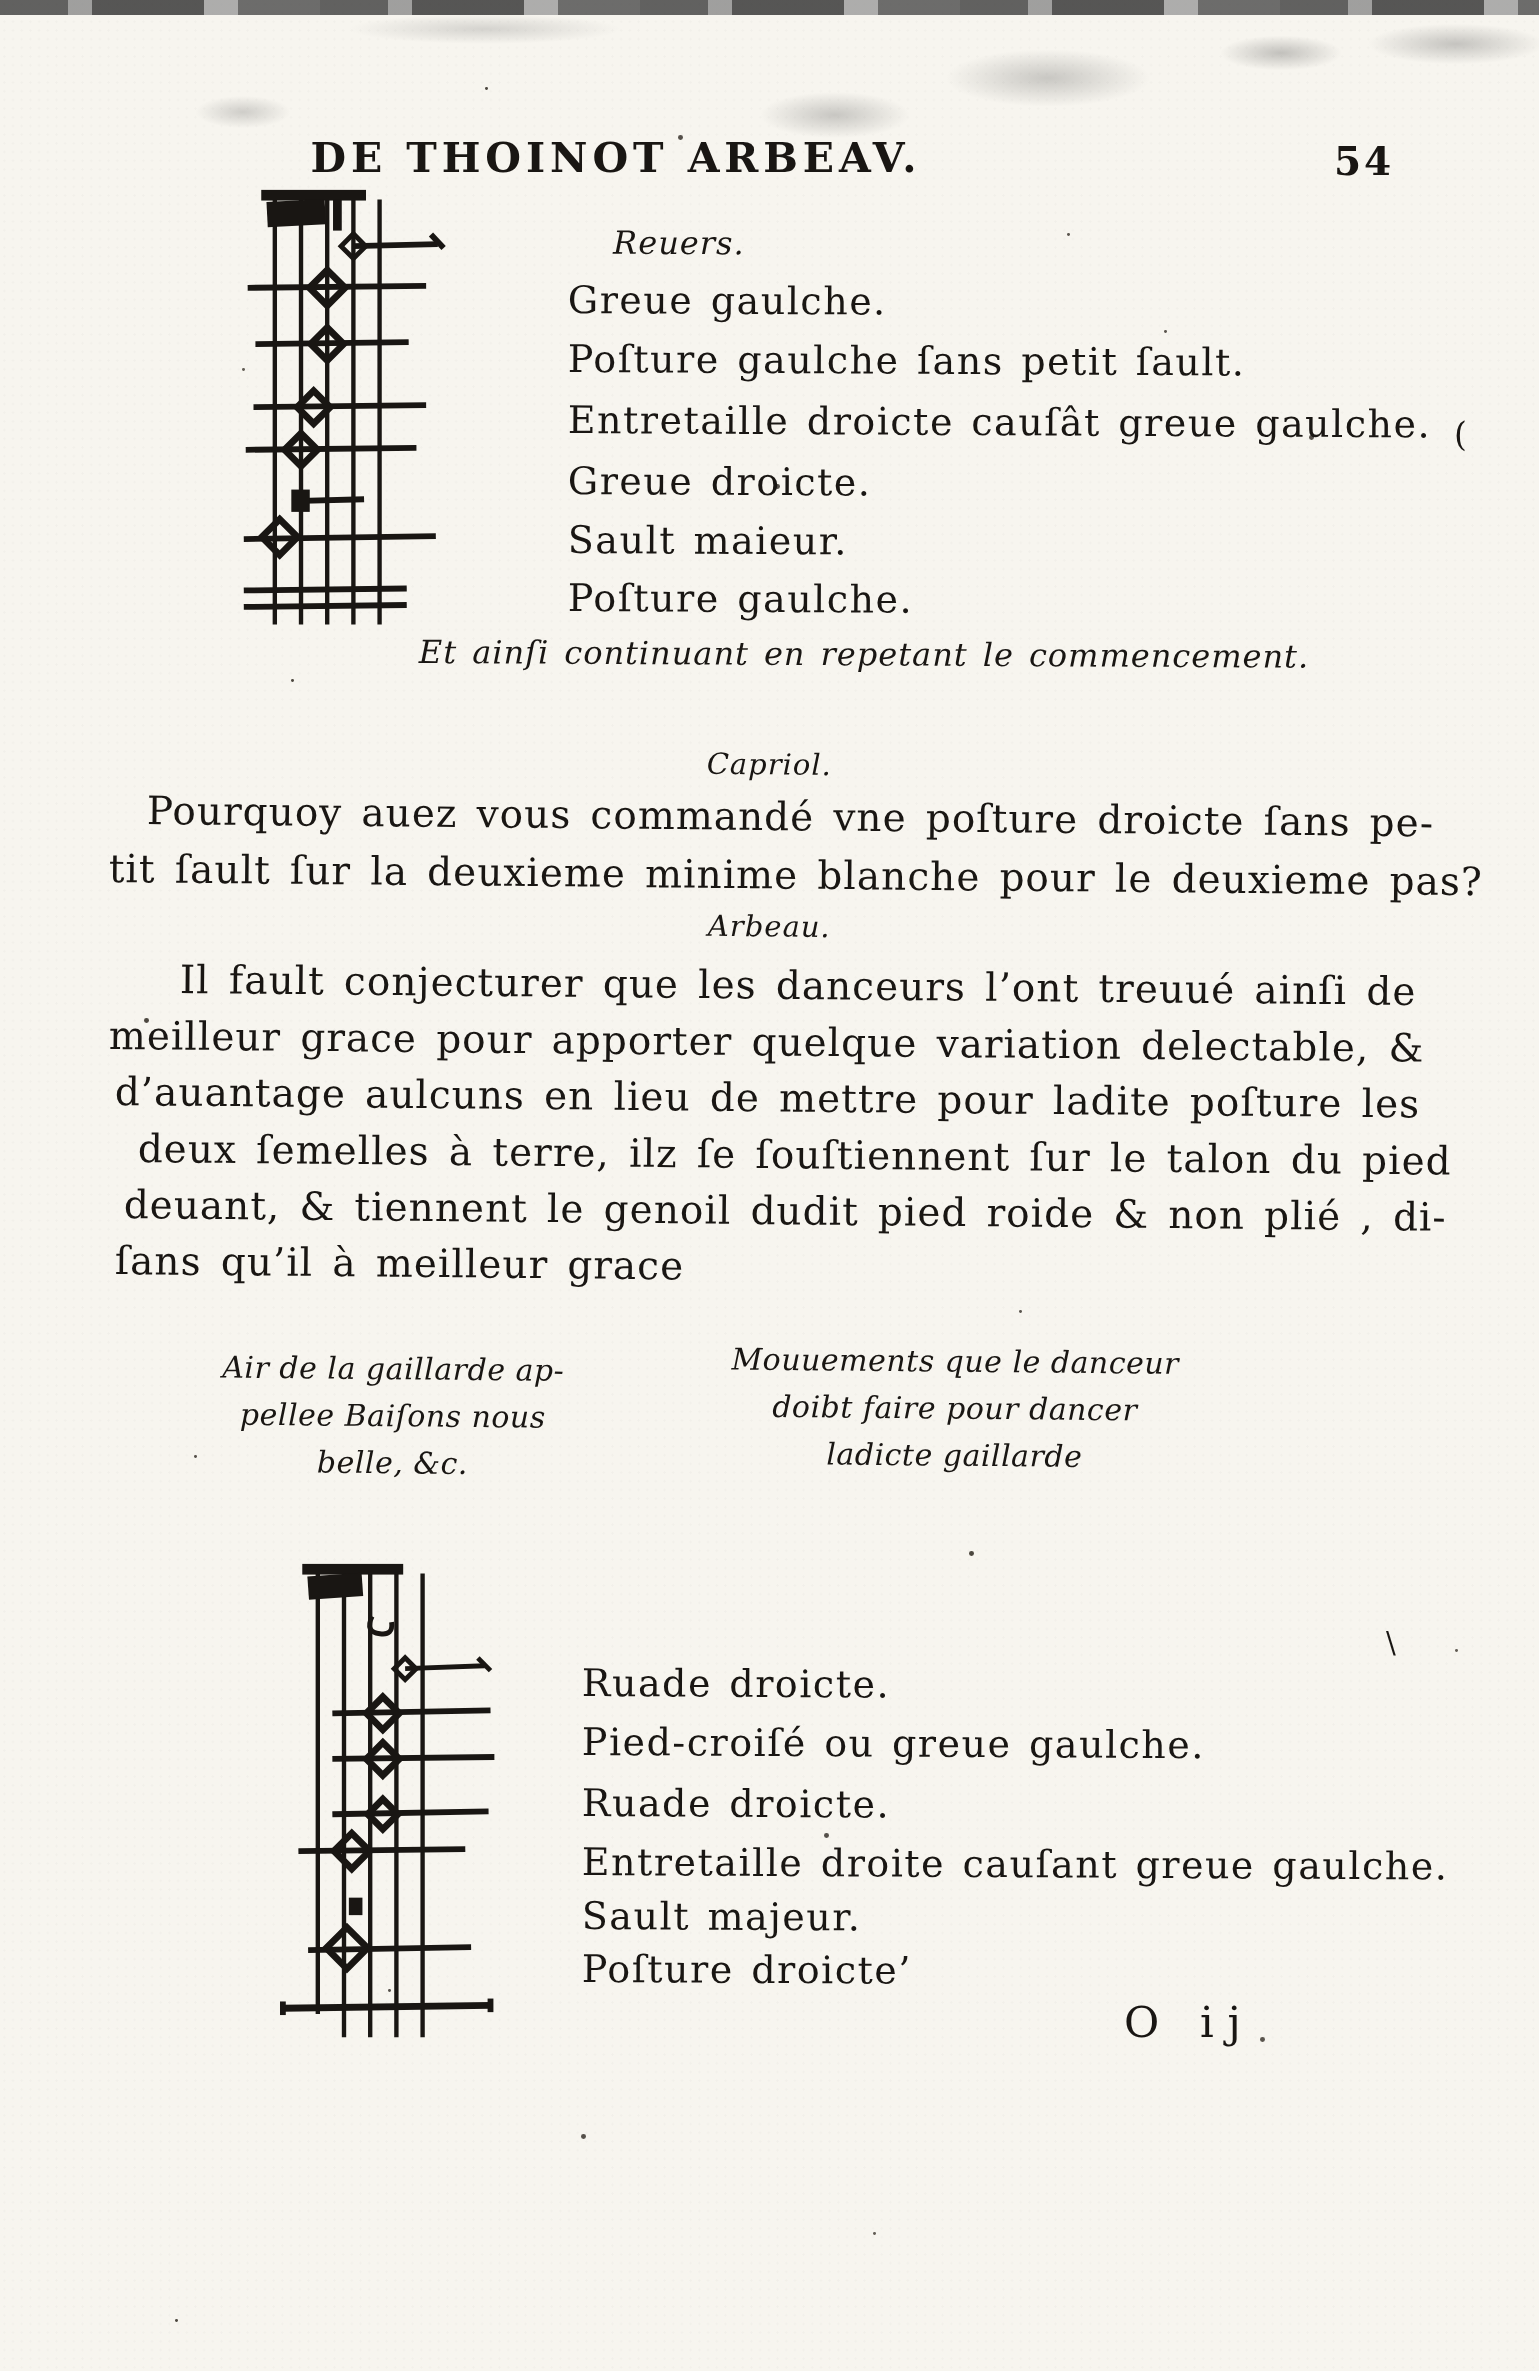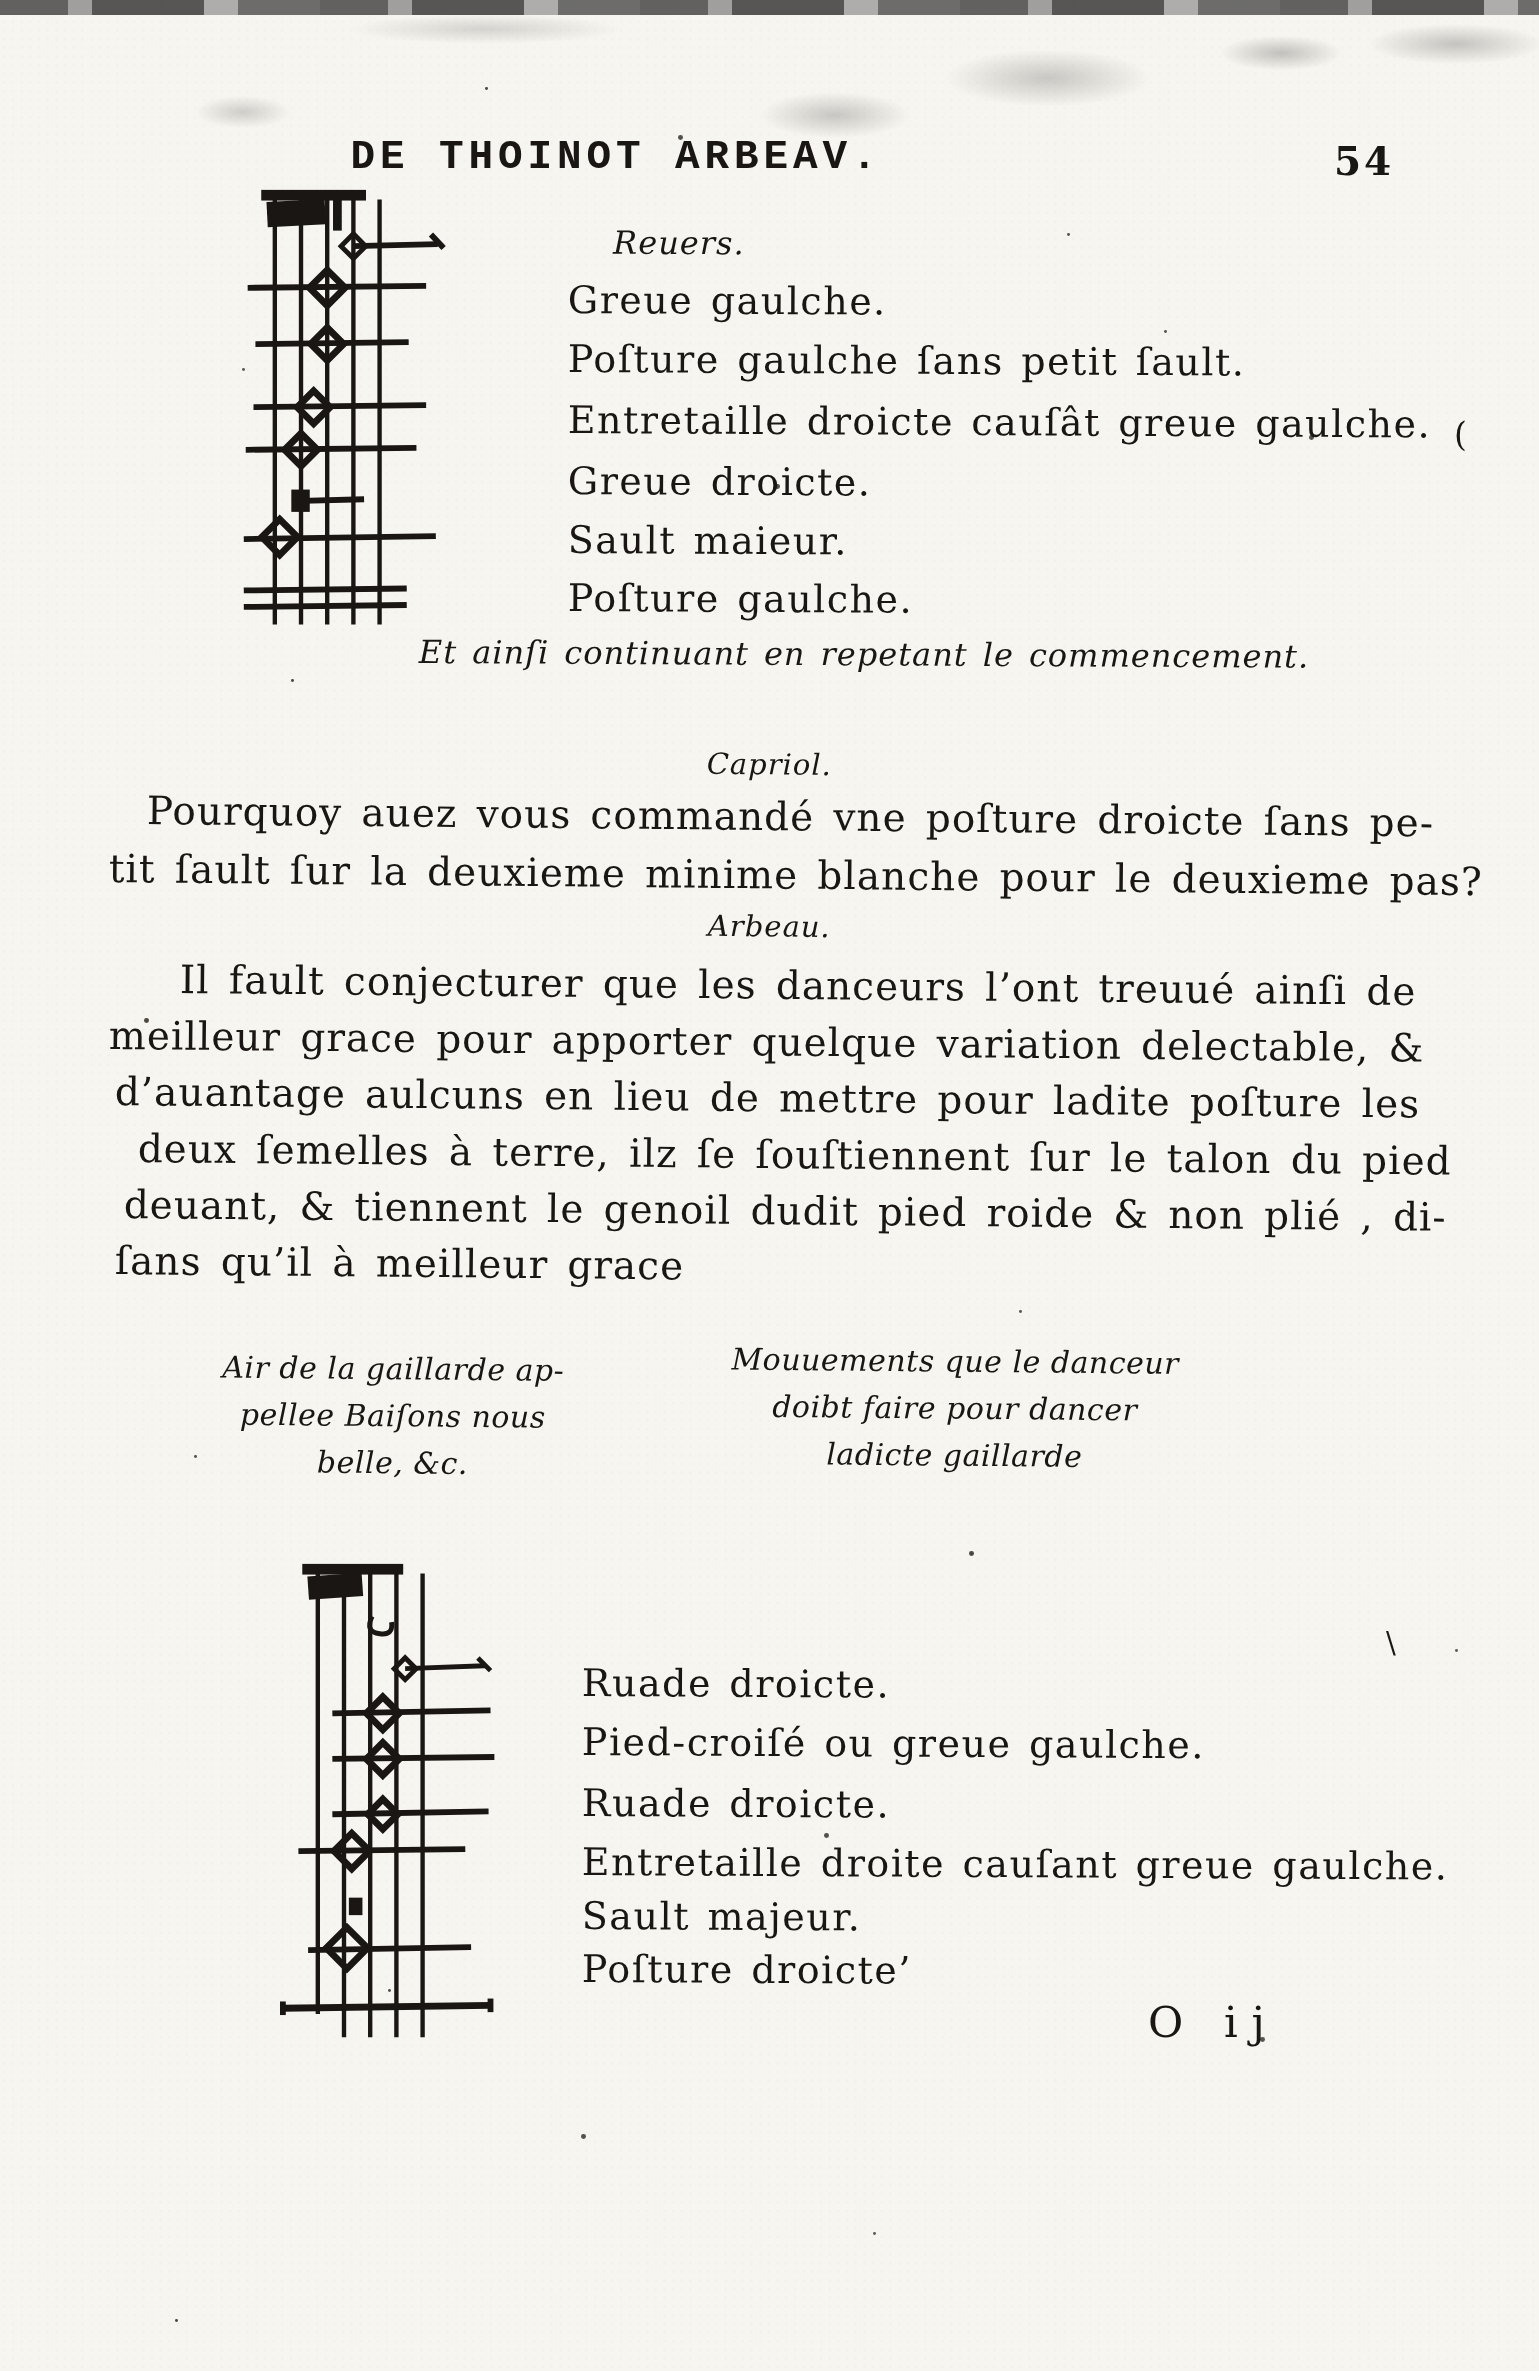--- a/index.html
+++ b/index.html
@@ -13,21 +13,21 @@
     font-family:"DejaVu Serif","Liberation Serif",serif;
     color:var(--ink);
   }
   .abs { position:absolute; white-space:nowrap; }
   .roman  { font-size:38px; letter-spacing:1.5px; word-spacing:3.9px; }
   .par    { font-size:39px; letter-spacing:1px; word-spacing:5.8px; }
   .ital   { font-style:italic; font-size:32px; letter-spacing:1px; word-spacing:3.9px; }
   .ital-sm{ font-style:italic; font-size:30px; letter-spacing:0.5px; line-height:47px; }
   .title  { font-size:41px; font-weight:700; letter-spacing:4.9px; }
   .pagenum{ font-size:39px; font-weight:700; letter-spacing:2.9px; }
-  .catch  { font-size:43px; letter-spacing:13.6px;margin-left:24px; }
+  .catch  { font-size:43px; letter-spacing:13.6px; }
   .tilt   { transform:rotate(0.55deg); transform-origin:0 0; }
   .tilt-sm{ transform:rotate(0.3deg); transform-origin:0 0; }
   .center { text-align:center; }
 
   
   .top-edge { position:absolute; left:0; top:0; width:100%; height:14.6px; opacity:.8;
     background:repeating-linear-gradient(90deg,#3c3c3c 0 68px,#8a8a8a 68px 92px,#2e2e2e 92px 204px,#9b9b9b 204px 238px,#4a4a4a 238px 320px);
   }
   .top-mottle { position:absolute; left:0; top:0; width:100%; height:291px; pointer-events:none;
     background:
@@ -51,21 +51,21 @@
 </style>
 </head>
 <body>
 
 <div class="page">
 
   <div class="top-edge"></div>
   <div class="top-mottle"></div>
   <div class="speckles"></div>
 
-  <div class="abs title center" style="left:0; top:138; width:1232px; top:134px;font-family:Liberation Mono, monospace;">DE THOINOT ARBEAV.</div>
+  <div class="abs title center" style="left:0; top:138; width:1232px; top:134px;">DE THOINOT ARBEAV.</div>
   <div class="abs pagenum" style="left:1298px; top:138px;margin-left:36px;">54</div>
 
   <svg class="abs" style="left:236px; top:186px;" width="228" height="451" viewBox="0 0 235 465">
     <g class="ln" stroke-width="4.5">
       <line x1="40" y1="12" x2="40" y2="452"></line>
         <line x1="67" y1="8" x2="67" y2="452"></line>
       <line x1="94" y1="10" x2="94" y2="452"></line>
         <line x1="121" y1="8" x2="121" y2="452"></line>
       <line x1="148" y1="14" x2="148" y2="452"></line>
     </g>

